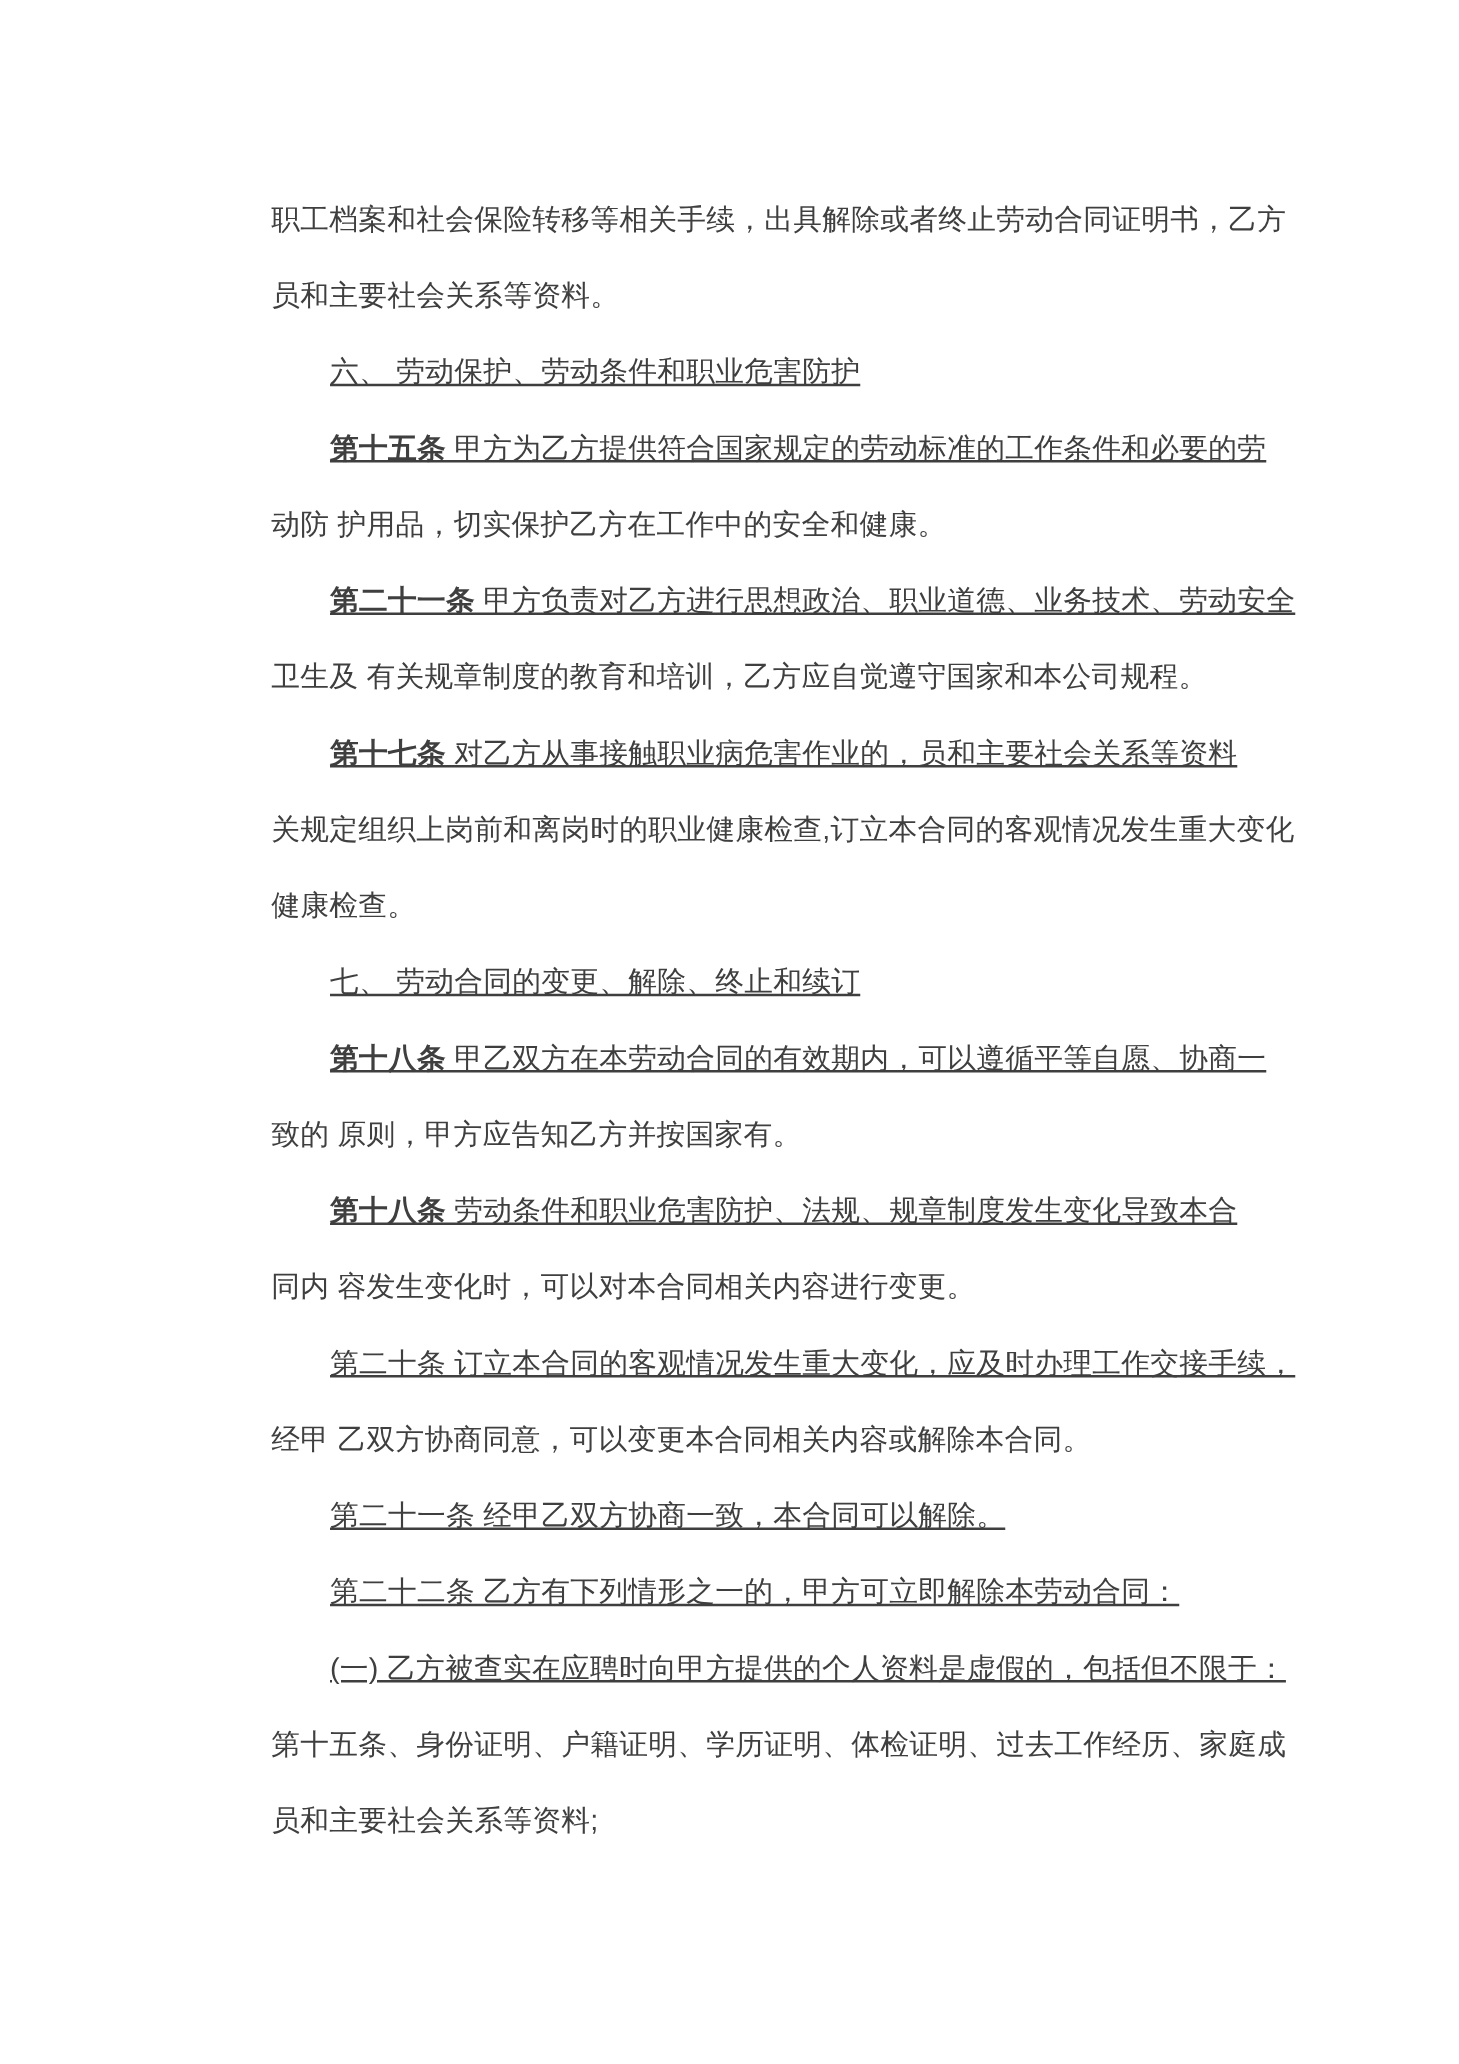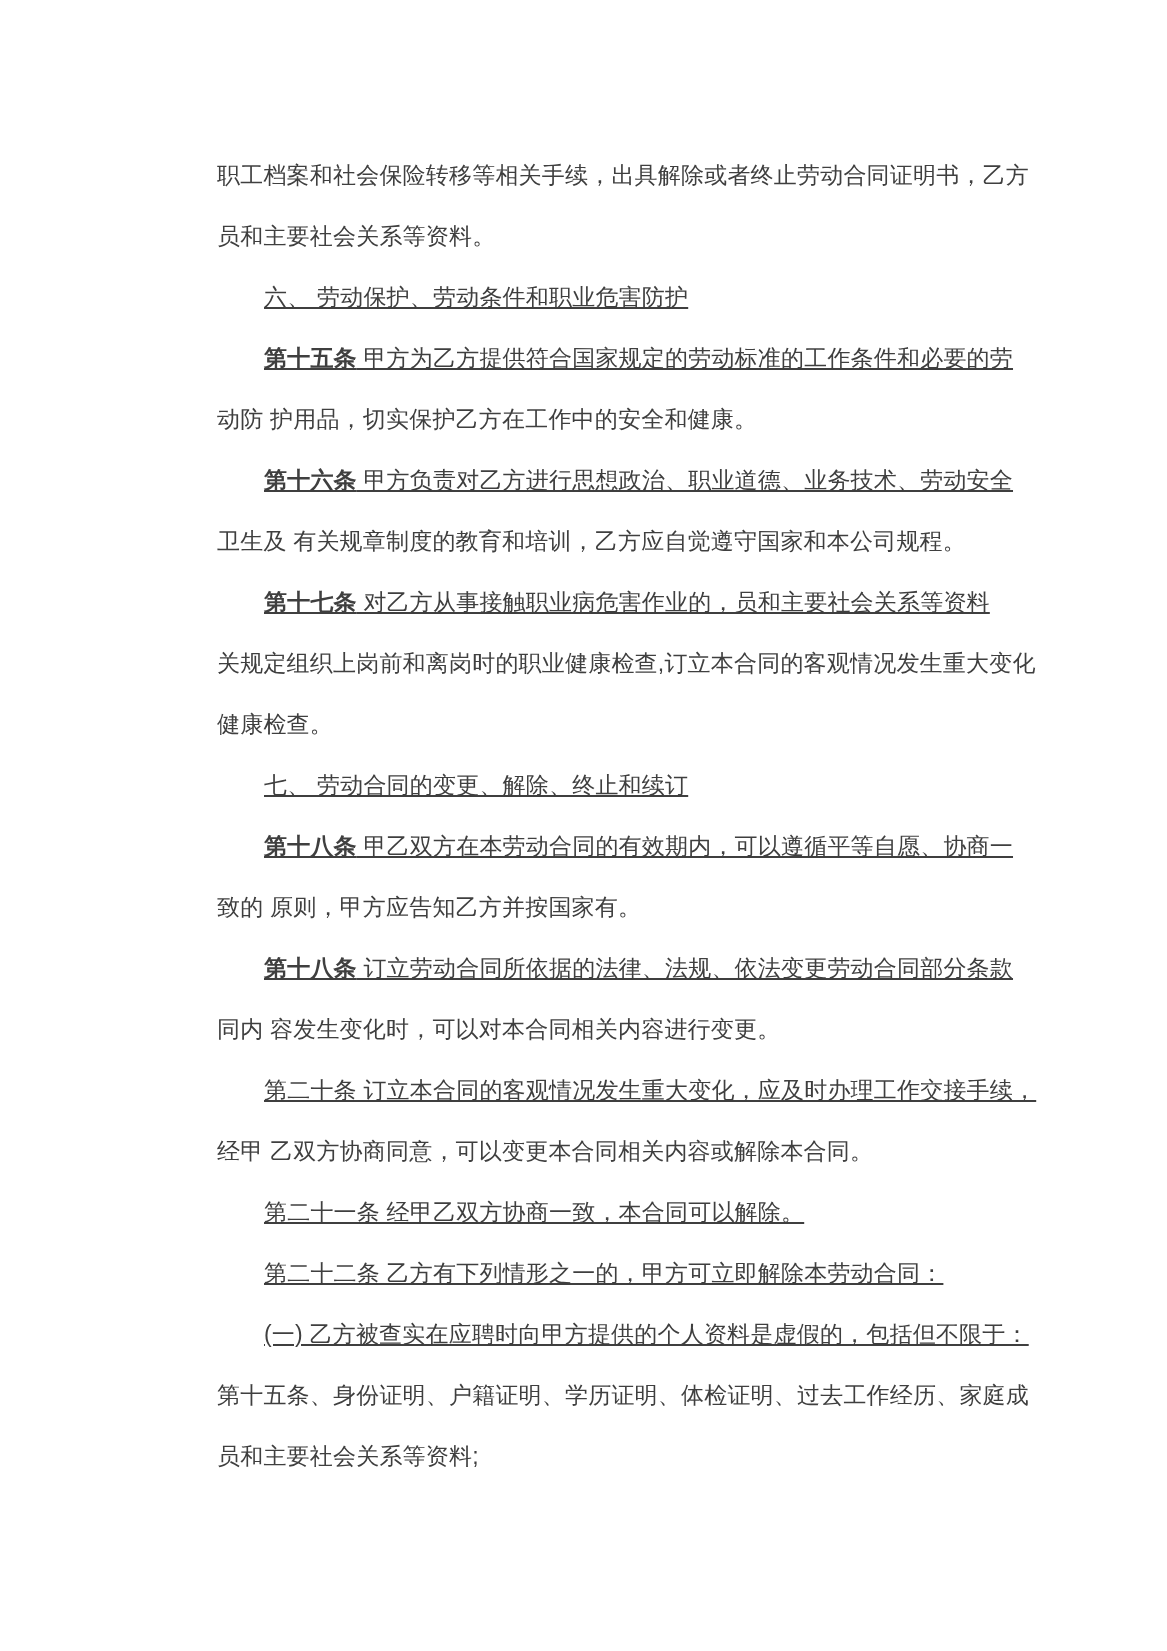--- a/index.html
+++ b/index.html
@@ -39,29 +39,29 @@
 </style>
 </head>
 <body>
 
 <div class="doc">
   <div class="line"><span>职工档案和社会保险转移等相关手续，出具解除或者终止劳动合同证明书，乙方</span></div>
   <div class="line"><span>员和主要社会关系等资料。</span></div>
   <div class="line indent"><span>六、 劳动保护、劳动条件和职业危害防护</span></div>
   <div class="line indent"><span class="art">第十五条</span><span> 甲方为乙方提供符合国家规定的劳动标准的工作条件和必要的劳</span></div>
   <div class="line"><span>动防 护用品，切实保护乙方在工作中的安全和健康。</span></div>
-  <div class="line indent"><span class="art">第十六条</span><span> 甲方负责对乙方进行思想政治、职业道德、业务技术、劳动安全</span></div>
+  <div class="line indent"><span class="art">第二十一条</span><span> 甲方负责对乙方进行思想政治、职业道德、业务技术、劳动安全</span></div>
   <div class="line"><span>卫生及 有关规章制度的教育和培训，乙方应自觉遵守国家和本公司规程。</span></div>
   <div class="line indent"><span class="art">第十七条</span><span> 对乙方从事接触职业病危害作业的，员和主要社会关系等资料</span></div>
   <div class="line"><span>关规定组织上岗前和离岗时的职业健康检查,订立本合同的客观情况发生重大变化</span></div>
   <div class="line"><span>健康检查。</span></div>
   <div class="line indent"><span>七、 劳动合同的变更、解除、终止和续订</span></div>
   <div class="line indent"><span class="art">第十八条</span><span> 甲乙双方在本劳动合同的有效期内，可以遵循平等自愿、协商一</span></div>
   <div class="line"><span>致的 原则，甲方应告知乙方并按国家有。</span></div>
-  <div class="line indent"><span class="art">第十八条</span><span> 订立劳动合同所依据的法律、法规、依法变更劳动合同部分条款</span></div>
+  <div class="line indent"><span class="art">第十八条</span><span> 劳动条件和职业危害防护、法规、规章制度发生变化导致本合</span></div>
   <div class="line"><span>同内 容发生变化时，可以对本合同相关内容进行变更。</span></div>
   <div class="line indent"><span>第二十条 订立本合同的客观情况发生重大变化，应及时办理工作交接手续，</span></div>
   <div class="line"><span>经甲 乙双方协商同意，可以变更本合同相关内容或解除本合同。</span></div>
   <div class="line indent"><span>第二十一条 经甲乙双方协商一致，本合同可以解除。</span></div>
   <div class="line indent"><span>第二十二条 乙方有下列情形之一的，甲方可立即解除本劳动合同：</span></div>
   <div class="line indent"><span>(一) 乙方被查实在应聘时向甲方提供的个人资料是虚假的，包括但不限于：</span></div>
   <div class="line"><span>第十五条、身份证明、户籍证明、学历证明、体检证明、过去工作经历、家庭成</span></div>
   <div class="line"><span>员和主要社会关系等资料;</span></div>
 </div>
 

